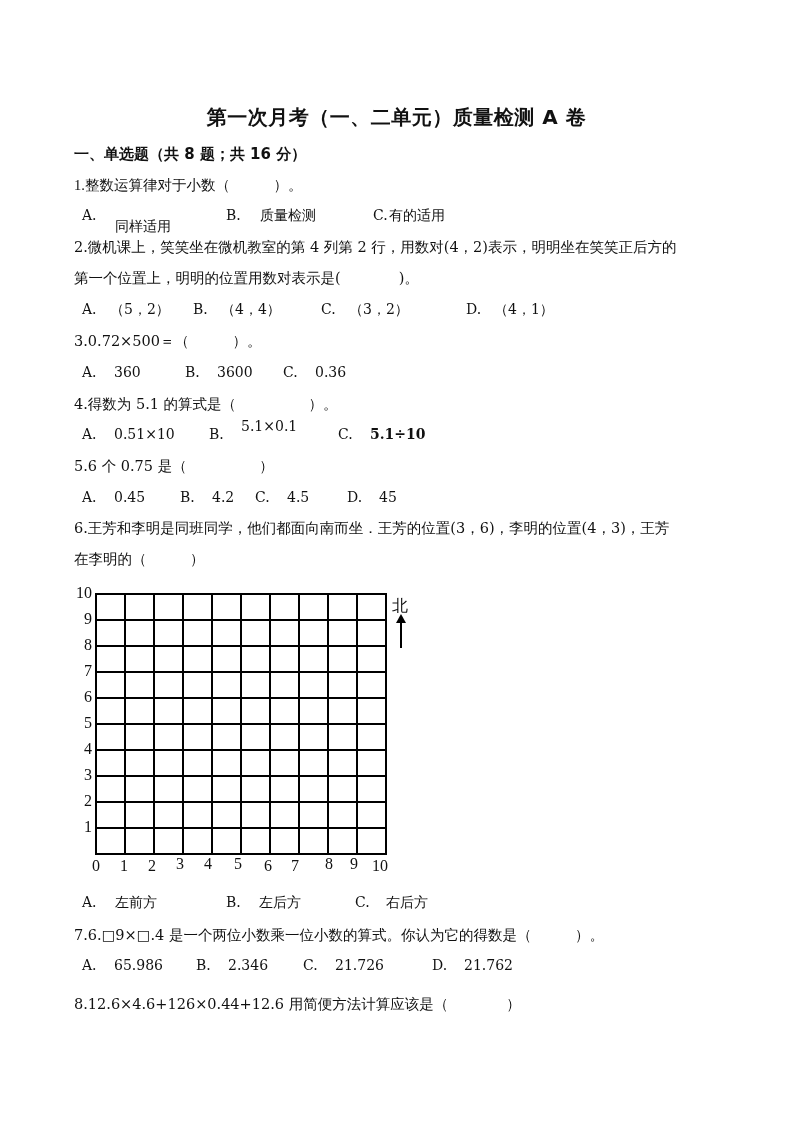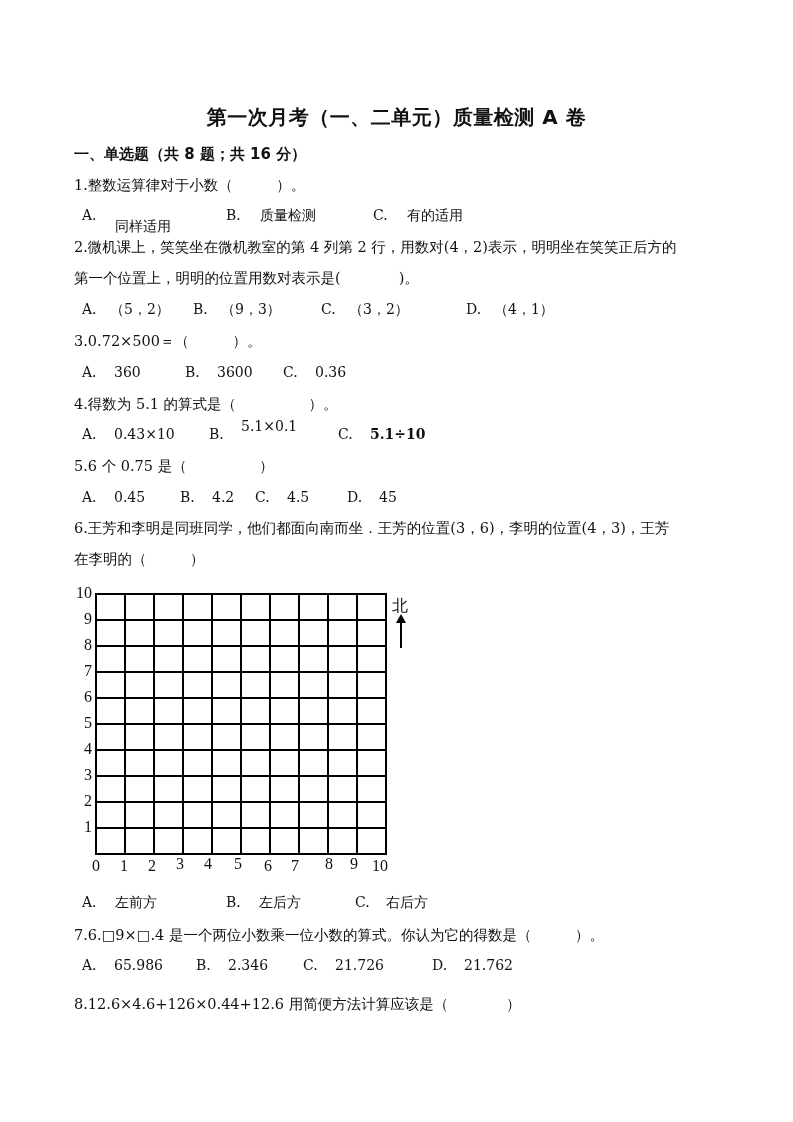--- a/index.html
+++ b/index.html
@@ -20,50 +20,50 @@
   .arrow { position: absolute; left: 400px; top: 620px; width: 2px; height: 28px; background: #000; }
   .arrow:before { content: ""; position: absolute; left: -4px; top: -6px; width: 0; height: 0;
                   border-left: 5px solid transparent; border-right: 5px solid transparent; border-bottom: 9px solid #000; }
 </style>
 </head>
 <body>
 
 <div class="abs title">第一次月考（一、二单元）质量检测 A 卷</div>
 <div class="abs section">一、单选题（共 8 题；共 16 分）</div>
 
-<div class="abs q" style="top:176px;">1.整数运算律对于小数（　　　）。</div>
+<div class="abs q" style="top:176px;font-family:Liberation Serif, serif;">1.整数运算律对于小数（　　　）。</div>
 <div class="abs opt" style="left:82px;top:207px;">A.</div>
 <div class="abs opt" style="left:115px;top:207px;margin-top:11px;">同样适用</div>
 <div class="abs opt" style="left:226px;top:207px;">B.</div>
 <div class="abs opt" style="left:260px;top:207px;">质量检测</div>
 <div class="abs opt" style="left:373px;top:207px;">C.</div>
-<div class="abs opt" style="left:407px;top:207px;">有的适用</div>
+<div class="abs opt" style="left:389px;top:207px;">有的适用</div>
 
 <div class="abs q" style="top:238px;">2.微机课上，笑笑坐在微机教室的第 4 列第 2 行，用数对(4，2)表示，明明坐在笑笑正后方的</div>
 <div class="abs q" style="top:269px;">第一个位置上，明明的位置用数对表示是(　　　　)。</div>
 <div class="abs opt" style="left:82px;top:301px;">A.</div>
 <div class="abs opt" style="left:110px;top:301px;">（5，2）</div>
 <div class="abs opt" style="left:193px;top:301px;">B.</div>
-<div class="abs opt" style="left:221px;top:301px;">（9，3）</div>
+<div class="abs opt" style="left:221px;top:301px;">（4，4）</div>
 <div class="abs opt" style="left:321px;top:301px;">C.</div>
 <div class="abs opt" style="left:349px;top:301px;">（3，2）</div>
 <div class="abs opt" style="left:466px;top:301px;">D.</div>
 <div class="abs opt" style="left:494px;top:301px;text-align:center;">（4，1）</div>
 
 <div class="abs q" style="top:332px;">3.0.72×500＝（　　　）。</div>
 <div class="abs opt" style="left:82px;top:364px;">A.</div>
 <div class="abs opt" style="left:114px;top:364px;">360</div>
 <div class="abs opt" style="left:185px;top:364px;">B.</div>
 <div class="abs opt" style="left:217px;top:364px;">3600</div>
 <div class="abs opt" style="left:283px;top:364px;">C.</div>
 <div class="abs opt" style="left:315px;top:364px;">0.36</div>
 
 <div class="abs q" style="top:395px;">4.得数为 5.1 的算式是（　　　　　）。</div>
 <div class="abs opt" style="left:82px;top:426px;">A.</div>
-<div class="abs opt" style="left:114px;top:426px;">0.43×10</div>
+<div class="abs opt" style="left:114px;top:426px;">0.51×10</div>
 <div class="abs opt" style="left:209px;top:426px;">B.</div>
 <div class="abs opt" style="left:241px;top:418px;">5.1×0.1</div>
 <div class="abs opt" style="left:338px;top:426px;">C.</div>
 <div class="abs opt" style="left:370px;top:426px;font-weight:bold;">5.1÷10</div>
 
 <div class="abs q" style="top:457px;">5.6 个 0.75 是（　　　　　）</div>
 <div class="abs opt" style="left:82px;top:489px;">A.</div>
 <div class="abs opt" style="left:114px;top:489px;">0.45</div>
 <div class="abs opt" style="left:180px;top:489px;">B.</div>
 <div class="abs opt" style="left:212px;top:489px;">4.2</div>

